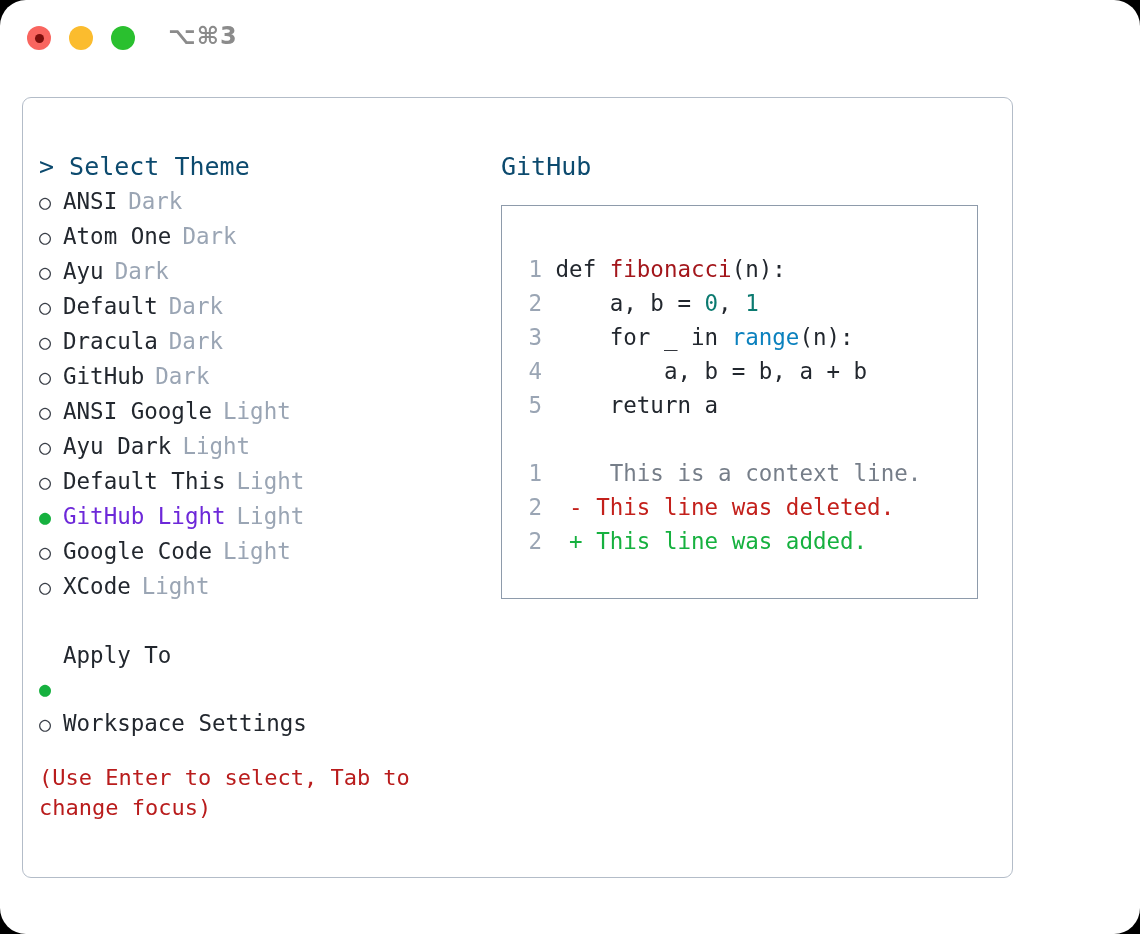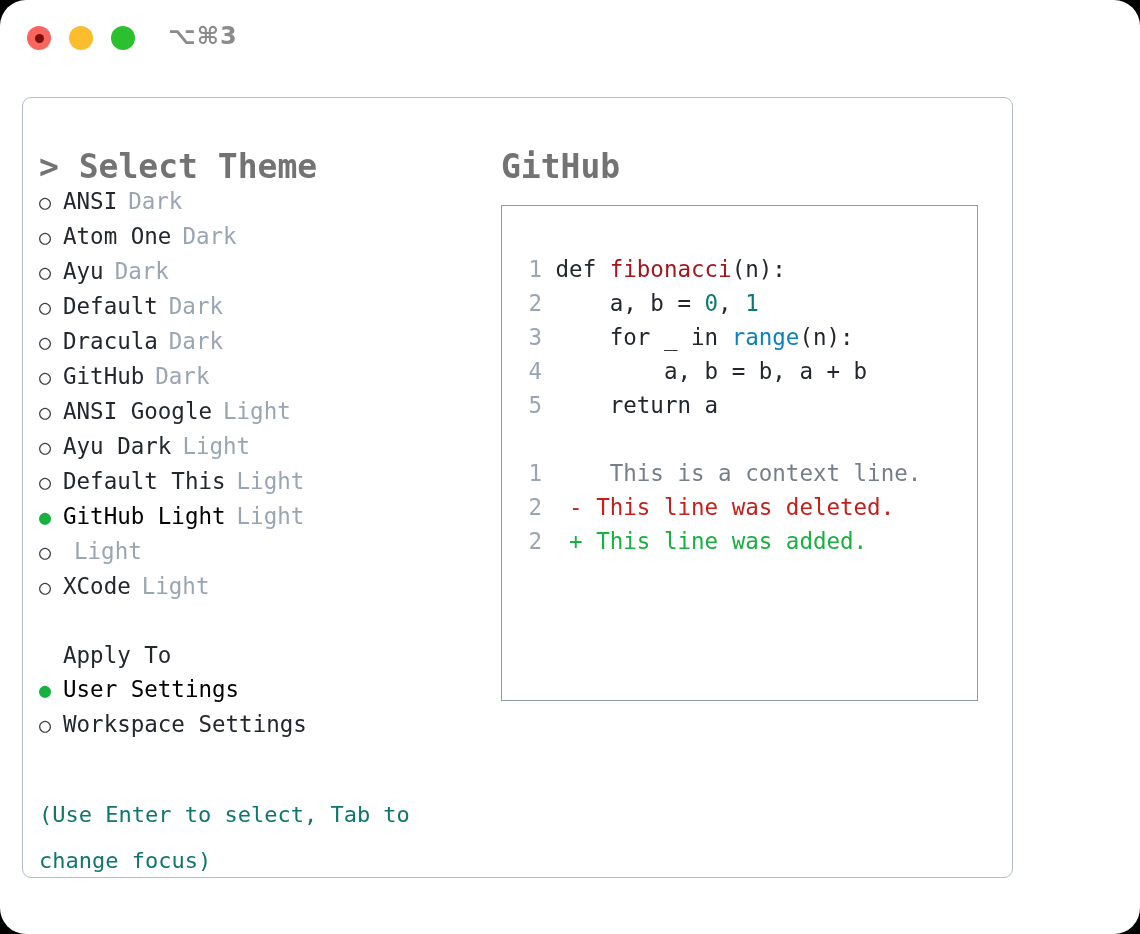--- a/index.html
+++ b/index.html
@@ -96,23 +96,23 @@
   
   .col-left {
     position: absolute;
     left: 16px;
     top: 52px;
     width: 440px;
   }
 
   .section-head {
     font-family: "DejaVu Sans Mono", monospace;
-    font-size: 33px;
-    font-weight: 700;
-    color: #737373;
+    font-size: 25px;
+    font-weight: 400;
+    color: #0c4a6e;
     line-height: 34px;
     white-space: nowrap;
   }
 
   .opt {
     display: flex;
     align-items: baseline;
     line-height: 34px;
     font-family: "DejaVu Sans Mono", monospace;
     font-size: 22.5px;
@@ -120,58 +120,58 @@
   }
   .opt-marker {
     display: inline-block;
     width: 24px;
     flex: 0 0 24px;
     color: #3a3f48;
     font-size: 20px;
   }
   .opt-marker.sel { color: #16b13f; }
   .opt-label { color: #22272e; }
-  .opt.selected .opt-label { color: #000000; }
+  .opt.selected .opt-label { color: #6d28d9; }
   .opt-badge {
     color: #9aa5b4;
     margin-left: 11px;
   }
 
   .spacer-sm { height: 34px; }
 
   .apply-head {
     font-family: "DejaVu Sans Mono", monospace;
     font-size: 22.5px;
     color: #22272e;
     line-height: 34px;
     padding-left: 24px;
     white-space: nowrap;
   }
 
   .hint {
-    margin-top: 50px;
+    margin-top: 22px;
     font-family: "DejaVu Sans Mono", monospace;
     font-size: 22px;
-    color: #0f766e;
-    line-height: 46px;
+    color: #b91c1c;
+    line-height: 30px;
     width: 400px;
   }
 
   
   .col-right {
     position: absolute;
     left: 478px;
     top: 52px;
     width: 500px;
   }
 
   .preview-box {
     margin-top: 21px;
     width: 477px;
-    height: 496px;
+    height: 394px;
     border: 1.6px solid #8e9bab;
     box-sizing: border-box;
     background: #ffffff;
     position: relative;
     padding-left: 25px;
   }
 
   .code {
     position: absolute;
     left: 14px;
@@ -264,37 +264,37 @@
               <span class="opt-label">Default This</span>
               <span class="opt-badge">Light</span>
             </div>
             <div class="opt selected">
               <span class="opt-marker sel">●</span>
               <span class="opt-label">GitHub Light</span>
               <span class="opt-badge">Light</span>
             </div>
             <div class="opt">
               <span class="opt-marker">○</span>
+              <span class="opt-label">Google Code</span>
               <span class="opt-badge">Light</span>
             </div>
             <div class="opt">
               <span class="opt-marker">○</span>
               <span class="opt-label">XCode</span>
               <span class="opt-badge">Light</span>
             </div>
           </div>
 
         <div class="spacer-sm"></div>
 
         <div class="apply-head">Apply To</div>
 
         <div id="apply-list">
             <div class="opt selected">
               <span class="opt-marker sel">●</span>
-              <span class="opt-label">User Settings</span>
             </div>
             <div class="opt">
               <span class="opt-marker">○</span>
               <span class="opt-label">Workspace Settings</span>
             </div>
           </div>
 
         <div class="hint">(Use Enter to select, Tab to change focus)</div>
       </div>
 

